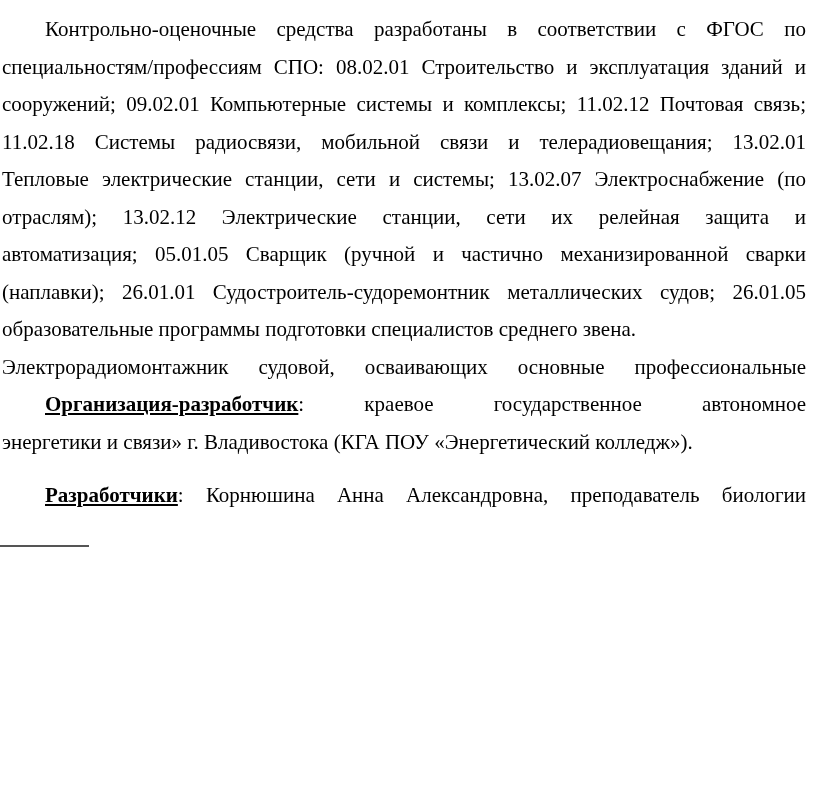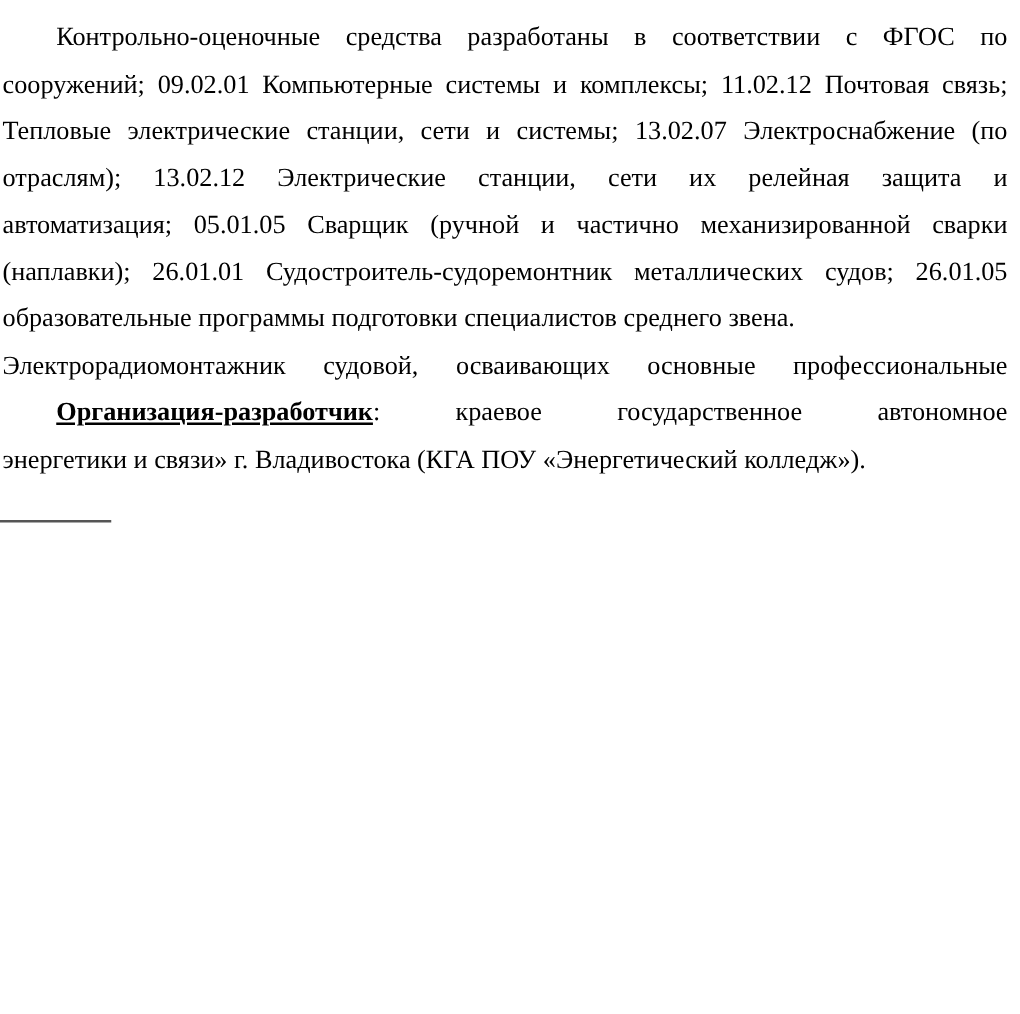--- a/index.html
+++ b/index.html
@@ -45,30 +45,35 @@
     background: #555555;
   }
 </style>
 </head>
 <body>
 
 <div class="page">
 
   <div class="para">
     <div class="line jline indent">Контрольно-оценочные средства разработаны в соответствии с ФГОС по</div>
+    <div class="line jline">специальностям/профессиям СПО: 08.02.01 Строительство и эксплуатация зданий и</div>
     <div class="line jline">сооружений; 09.02.01 Компьютерные системы и комплексы; 11.02.12 Почтовая связь;</div>
+    <div class="line jline">11.02.18 Системы радиосвязи, мобильной связи и телерадиовещания; 13.02.01</div>
     <div class="line jline">Тепловые электрические станции, сети и системы; 13.02.07 Электроснабжение (по</div>
     <div class="line jline">отраслям); 13.02.12 Электрические станции, сети их релейная защита и</div>
     <div class="line jline">автоматизация; 05.01.05 Сварщик (ручной и частично механизированной сварки</div>
     <div class="line jline">(наплавки); 26.01.01 Судостроитель-судоремонтник металлических судов; 26.01.05</div>
     <div class="line">образовательные программы подготовки специалистов среднего звена.</div>
     <div class="line jline">Электрорадиомонтажник судовой, осваивающих основные профессиональные</div>
   </div>
 
   <div class="para">
     <div class="line jline indent"><b>Организация-разработчик</b><span>: краевое государственное автономное</span></div>
     <div class="line">энергетики и связи» г. Владивостока (КГА ПОУ «Энергетический колледж»).</div>
   </div>
 
+  <div class="para para-developers">
+    <div class="line jline indent"><b>Разработчики</b><span>: Корнюшина Анна Александровна, преподаватель биологии</span></div>
+  </div>
 
   <div class="signature-rule"></div>
 
 </div>
 
 </body></html>

